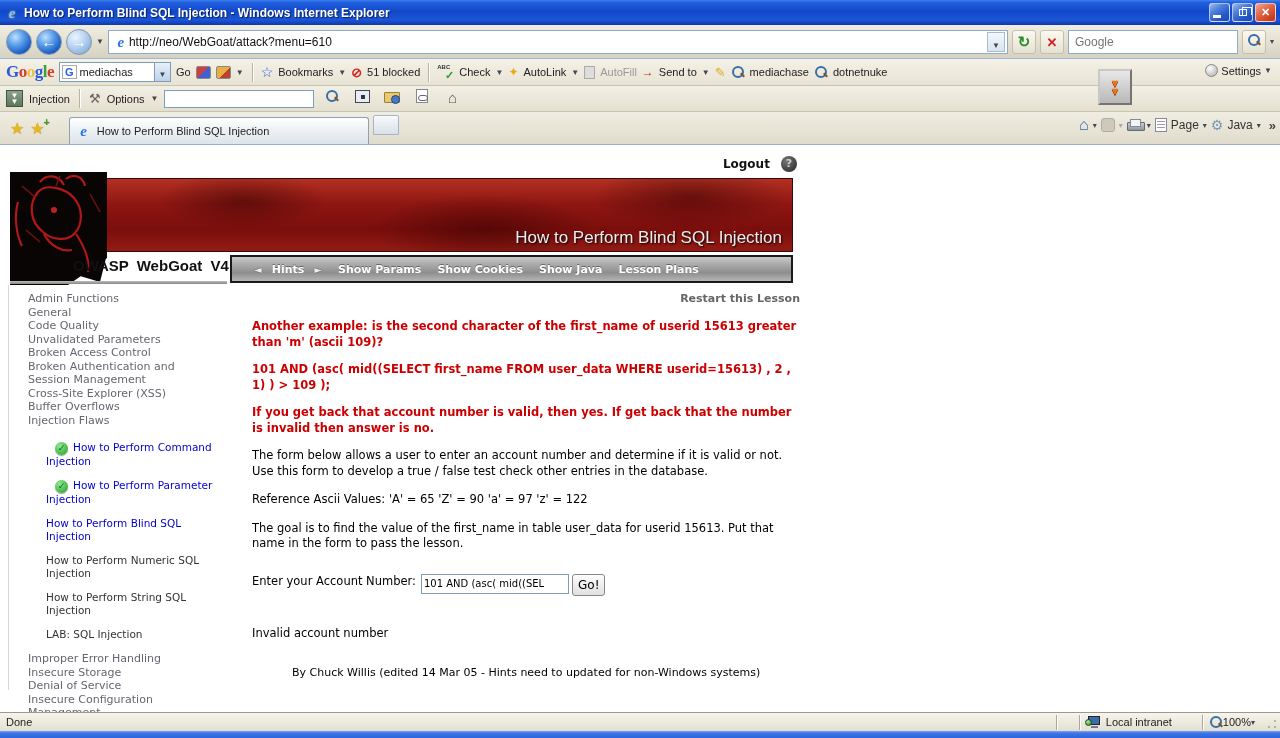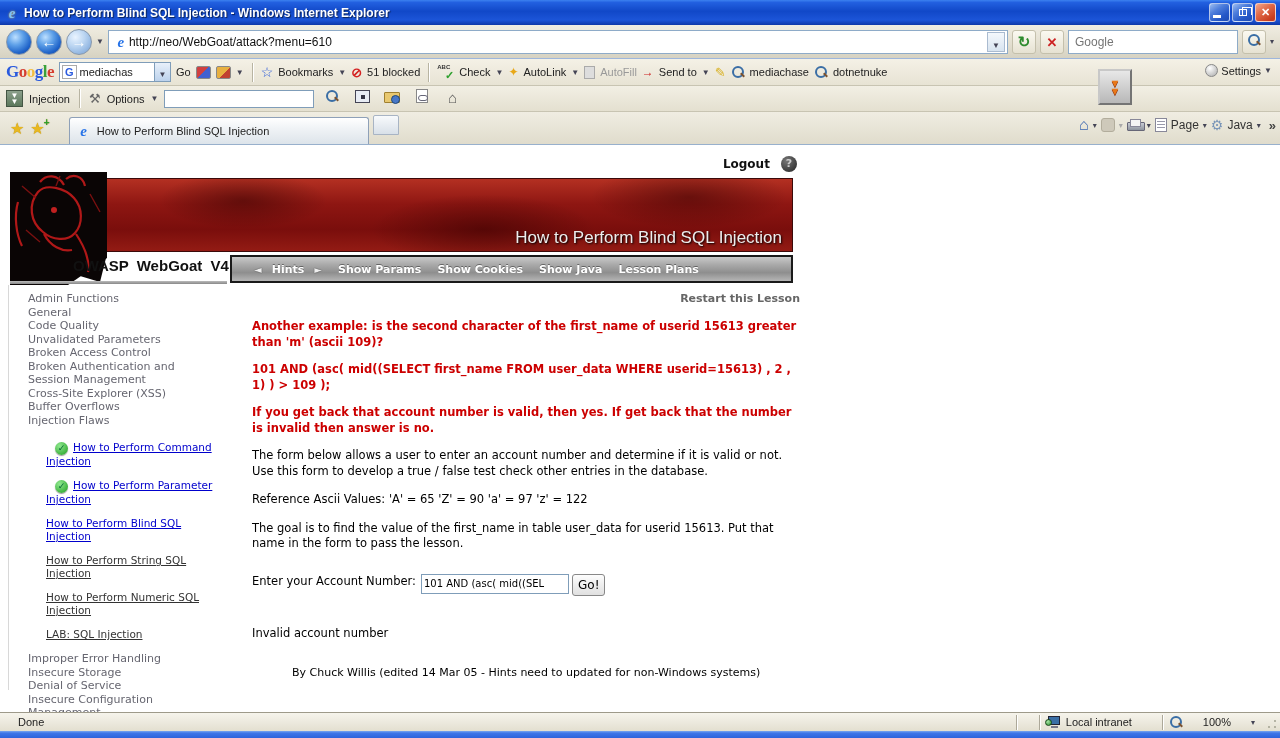--- a/index.html
+++ b/index.html
@@ -173,21 +173,21 @@
   .menubar .marrow { color:#EFEFEF; font-size:10px; text-shadow:0 0 1px #000; }
 
   .sidebar { position:absolute; left:28px; top:147px; width:200px; }
   .cat { font-size:11px; line-height:13.5px; color:#666670; width:175px; }
   .lessons { margin:14px 0 10px 18px; width:178px; }
   .lesson { margin-bottom:11px; font-size:10.5px; line-height:13px; }
   .lcheck { display:inline-block; width:13px; height:13px; border-radius:50%;
     background:radial-gradient(circle at 35% 30%,#8FE88F,#1F9E1F); color:#063;
     font-size:9px; font-weight:bold; text-align:center; line-height:13px; margin:0 5px 0 9px;
     box-shadow:0 1px 1px rgba(0,0,0,.4); }
-  .llink { text-decoration:underline; cursor:pointer; }
+  .llink { cursor:pointer; }
   .llink.blue { color:#0000CC; }
   .llink.dark { color:#333; }
 
   .main { position:absolute; left:252px; top:147px; width:548px; font-size:11.5px; color:#000; }
   .restart { text-align:right; font-size:11px; font-weight:bold; color:#666; margin-bottom:14px; cursor:pointer; }
   .redp { color:#CC0000; font-weight:bold; margin-bottom:12px; line-height:1.35; }
   .blackp { margin-bottom:13px; line-height:1.35; }
   .formrow { margin:22px 0 0 0; display:flex; align-items:flex-start; }
   .formrow label { font-size:11.5px; }
   .formrow input { width:148px; height:20px; border:1px solid #7F9DB9; font-size:10px; padding:0 2px;
@@ -198,30 +198,30 @@
   .result { margin-top:30px; }
   .byline { margin-top:26px; padding-left:40px; font-size:11px; }
   .wg-footer { margin-top:42px; padding-left:45px; font-size:11px; }
   .f-owasp { color:#555; font-weight:bold; }
   .f-div { color:#999; margin:0 4px; }
   .f-proj { color:#AAA; }
 
   
   .statusbar { top:712px; height:19px; background:linear-gradient(180deg,#F6F4EC,#E3DFD0);
     border-top:1px solid #9E9A8A; display:flex; align-items:center; font-size:11px; color:#222; }
-  .sb-done { margin-left:18px; }
+  .sb-done { margin-left:6px; }
   .sb-flex { flex:1; }
   .sb-sep { width:1px; height:15px; background:#ACA899; box-shadow:1px 0 0 #fff; margin:0 6px; }
   .zone-icon { position:relative; width:15px; height:12px; margin-right:5px; }
   .zone-icon .scr { position:absolute; left:2px; top:0; width:12px; height:9px; background:#3A6EA5;
     border:1px solid #223; }
   .zone-icon .base { position:absolute; left:5px; bottom:0; width:7px; height:2px; background:#778; }
   .zone-icon .globe { position:absolute; left:-1px; top:3px; width:7px; height:7px; border-radius:50%;
     background:radial-gradient(circle at 35% 30%,#A8E8A8,#2E8B2E); border:1px solid #184818; }
-  .sb-zoom { display:flex; align-items:center; gap:20px; margin-right:10px; }
+  .sb-zoom { display:flex; align-items:center; gap:0; margin-right:10px; }
   .grip { width:13px; height:13px; margin-right:2px; align-self:flex-end;
     background:radial-gradient(circle 1.5px at 10px 3px,#998,50%,transparent 55%),
                radial-gradient(circle 1.5px at 10px 9px,#998,50%,transparent 55%),
                radial-gradient(circle 1.5px at 4px 9px,#998,50%,transparent 55%); }
 
   
   .taskstrip { top:731px; height:7px;
     background:linear-gradient(180deg,#7AA7F0 0%,#3E76E8 30%,#2E63DC 100%); }
 </style>
 </head>
@@ -406,22 +406,22 @@
     <div class="cat">Broken Access Control</div>
     <div class="cat">Broken Authentication and Session Management</div>
     <div class="cat">Cross-Site Explorer (XSS)</div>
     <div class="cat">Buffer Overflows</div>
     <div class="cat">Injection Flaws</div>
 
     <div class="lessons">
       <div class="lesson"><span class="lcheck">✓</span><span class="llink blue">How to Perform Command Injection</span></div>
       <div class="lesson"><span class="lcheck">✓</span><span class="llink blue">How to Perform Parameter Injection</span></div>
       <div class="lesson"><span class="llink blue">How to Perform Blind SQL Injection</span></div>
+      <div class="lesson"><span class="llink dark">How to Perform Numeric SQL Injection</span></div>
       <div class="lesson"><span class="llink dark">How to Perform String SQL Injection</span></div>
-      <div class="lesson"><span class="llink dark">How to Perform Numeric SQL Injection</span></div>
       <div class="lesson"><span class="llink dark">LAB: SQL Injection</span></div>
     </div>
 
     <div class="cat">Improper Error Handling</div>
     <div class="cat">Insecure Storage</div>
     <div class="cat">Denial of Service</div>
     <div class="cat">Insecure Configuration Management</div>
     <div class="cat">Web Services</div>
     <div class="cat">Challenge</div>
   </div>

